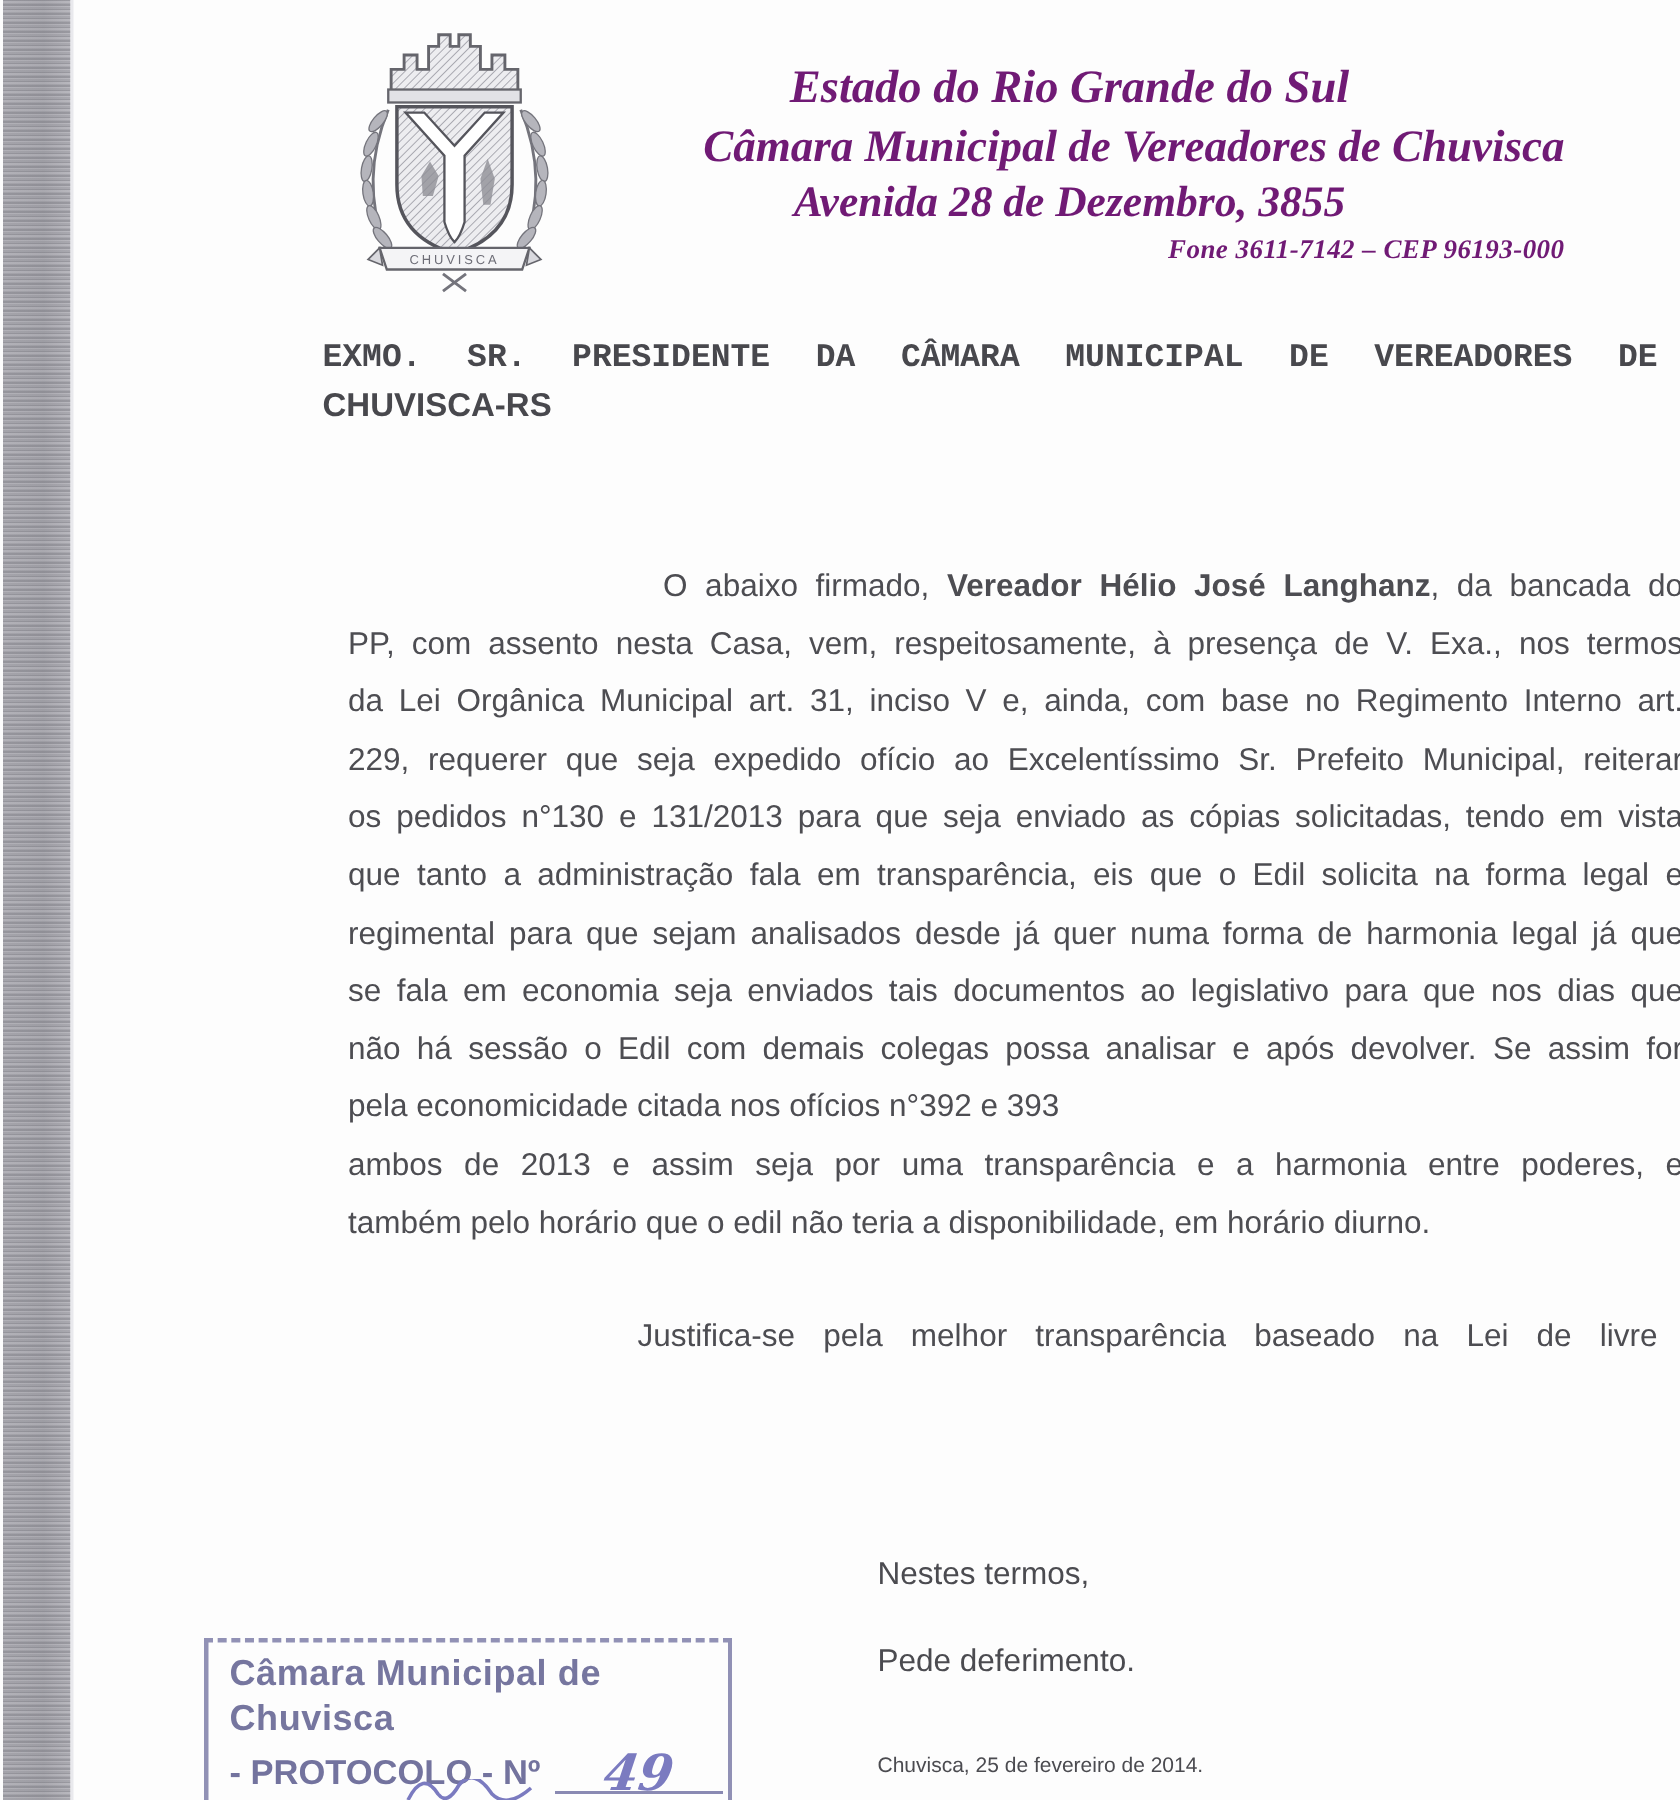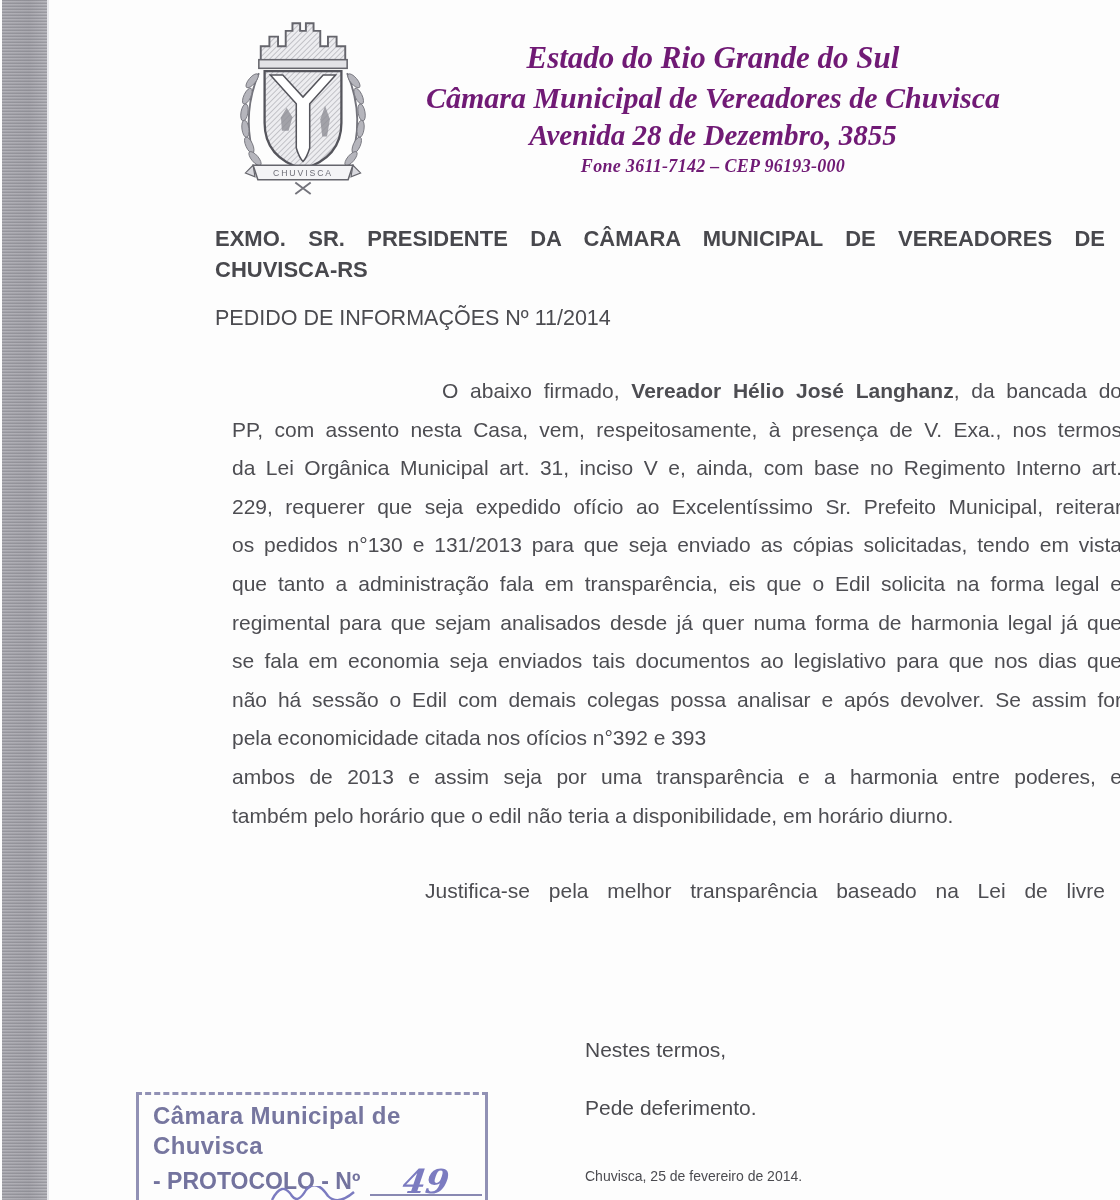--- a/index.html
+++ b/index.html
@@ -23,29 +23,29 @@
   
   .crest{position:absolute; left:224px; top:4px; width:158px; height:192px;}
   
   .letterhead{
     position:absolute; left:340px; top:38px; width:660px; text-align:center;
     font-family:"Liberation Serif", serif; font-style:italic; font-weight:bold;
     color:#701a75;
     margin-left:43px;
   }
   .lh1{font-size:31px; line-height:40px;}
-  .lh2{font-size:30px; line-height:39px;}
+  .lh2{font-size:30px; line-height:39px;text-align:right;}
   .lh3{font-size:29px; line-height:36px;}
-  .lh4{font-size:18px; line-height:26px; letter-spacing:.3px;}
+  .lh4{font-size:18px; line-height:26px; letter-spacing:.3px;text-align:right;}
   
   .addressee{
     position:absolute; left:215px; top:223px; width:890px;
     font-weight:bold; font-size:22px; line-height:31px; color:#48484d;
   }
-  .addr1{text-align:justify; text-align-last:justify;}
+  .addr1{text-align:justify; text-align-last:justify;font-family:Liberation Mono, monospace;}
   
   .subject{
     position:absolute; left:215px; top:306px; width:890px;
     font-size:21.5px; color:#4b4b50;
   }
   
   .bodytext{
     position:absolute; left:232px; top:372px; width:890px;
     font-size:21px; line-height:38.6px; color:#4d4d52;
   }
@@ -136,21 +136,20 @@
     <div class="lh2">Câmara Municipal de Vereadores de Chuvisca</div>
     <div class="lh3">Avenida 28 de Dezembro, 3855</div>
     <div class="lh4">Fone 3611-7142 – CEP 96193-000</div>
   </div>
 
   <div class="addressee">
     <div class="addr1">EXMO. SR. PRESIDENTE DA CÂMARA MUNICIPAL DE VEREADORES DE</div>
     <div>CHUVISCA-RS</div>
   </div>
 
-  <div class="subject">PEDIDO DE INFORMAÇÕES Nº 11/2014</div>
 
   <div class="bodytext">
     <div class="jline indent">
       <span>O abaixo firmado, </span><b>Vereador Hélio José Langhanz</b><span>, da bancada do</span>
     </div>
     <div class="jline">PP, com assento nesta Casa, vem, respeitosamente, à presença de V. Exa., nos termos</div>
     <div class="jline">da Lei Orgânica Municipal art. 31, inciso V e, ainda, com base no Regimento Interno art.</div>
     <div class="jline">229, requerer que seja expedido ofício ao Excelentíssimo Sr. Prefeito Municipal, reiterar</div>
     <div class="jline">os pedidos n°130 e 131/2013 para que seja enviado as cópias solicitadas, tendo em vista</div>
     <div class="jline">que tanto a administração fala em transparência, eis que o Edil solicita na forma legal e</div>

